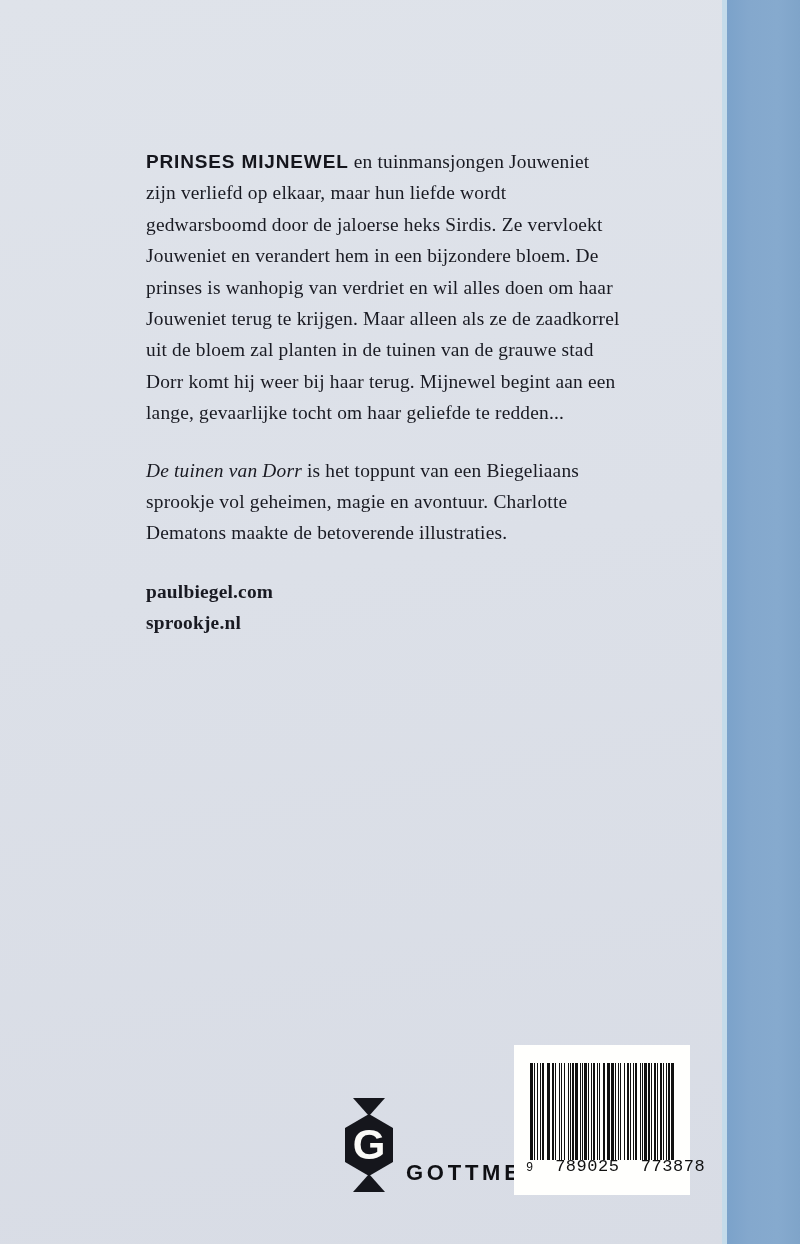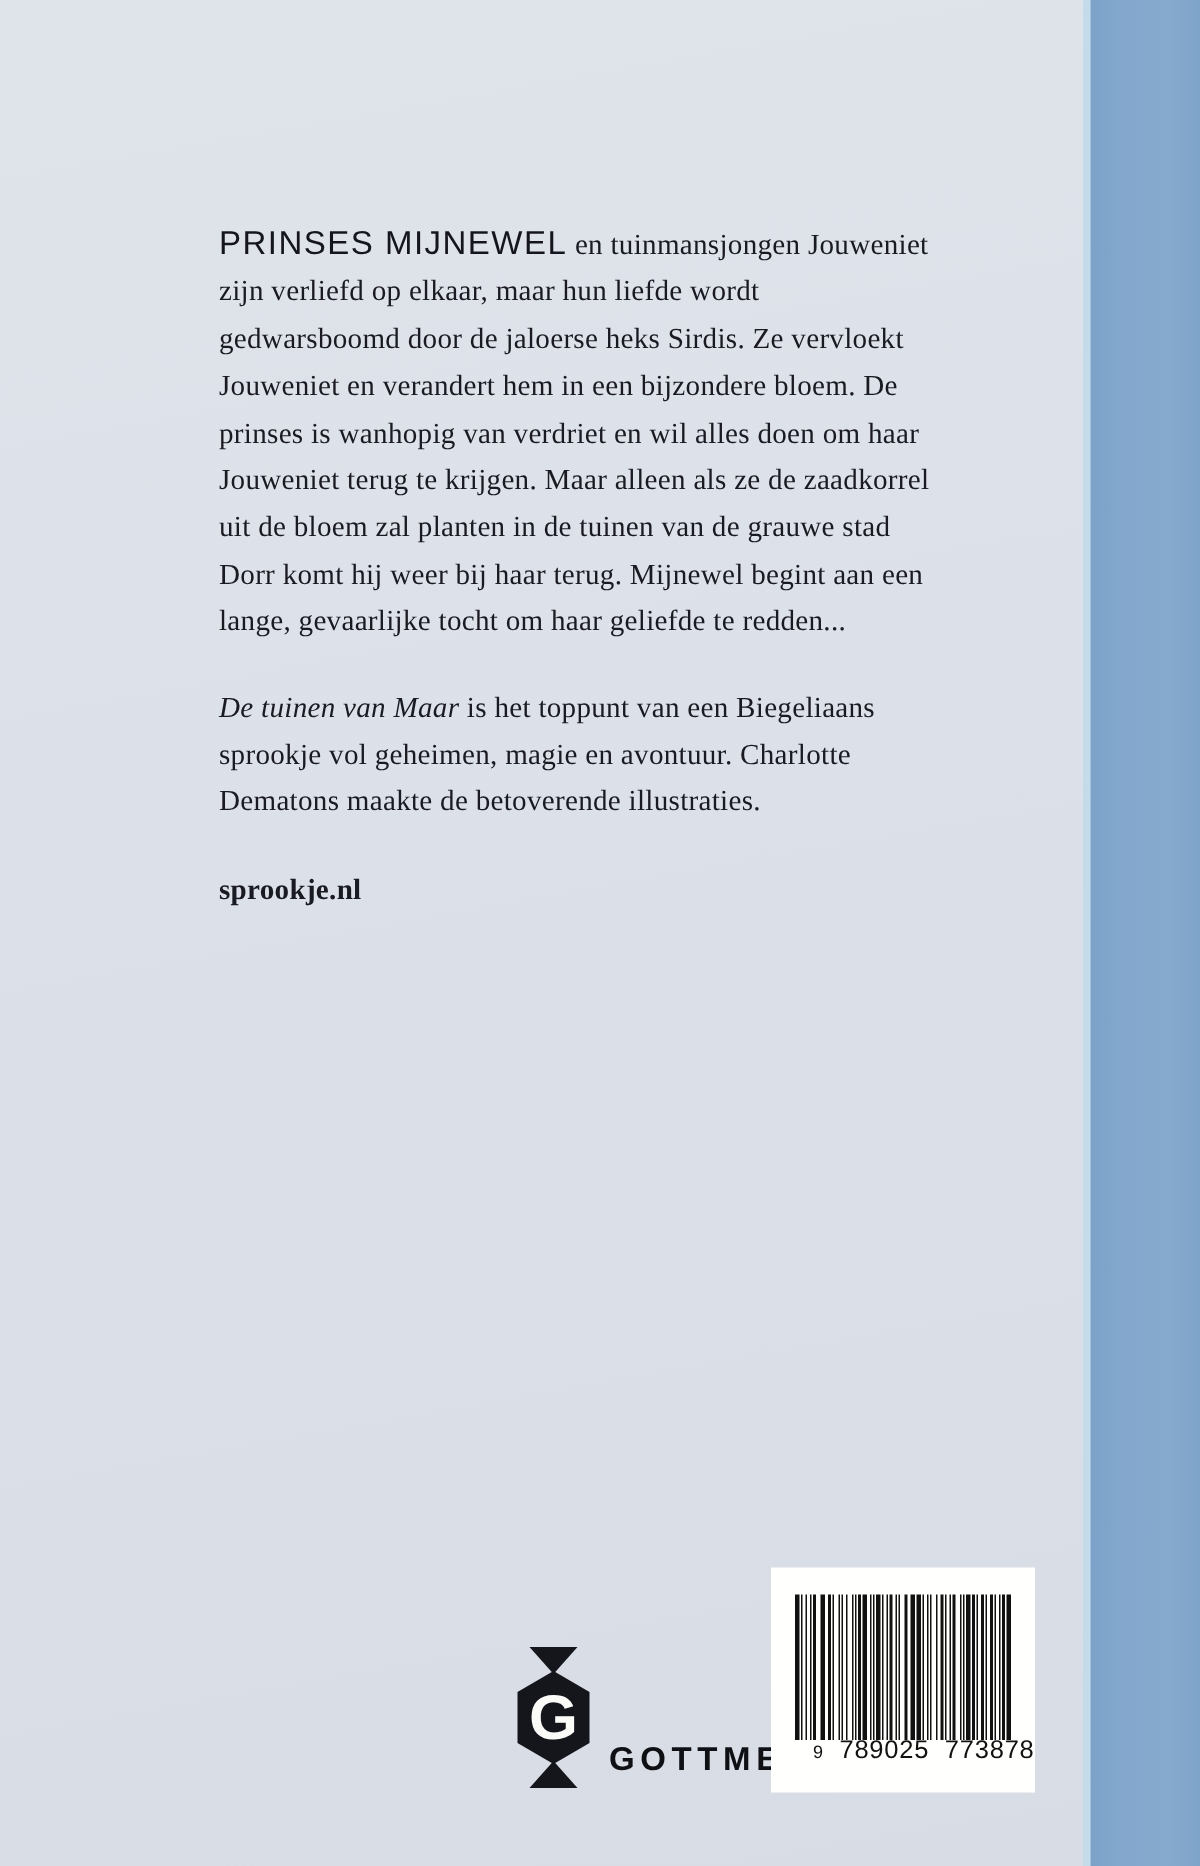--- a/index.html
+++ b/index.html
@@ -48,22 +48,22 @@
   }
   .blurb p {
     margin: 0;
     color: #191a22;
     font-size: 19.4px;
     line-height: 31.4px;
     letter-spacing: 0.01em;
   }
   .lead-name {
     font-family: "Liberation Sans", sans-serif;
-    font-weight: normal;
-    font-size: 22px;
+    font-weight: bold;
+    font-size: 19px;
     letter-spacing: 0.045em;
     color: #15161d;
   }
 
   .promo {
     margin-top: 26px !important;
     color: #bc4030;
     font-size: 19.2px;
     line-height: 31.4px;
   }
@@ -128,47 +128,48 @@
     display: flex;
     align-items: flex-end;
   }
   .barcode-inner i {
     display: block;
     background: #111;
     height: 100%;
   }
   .barcode-digits {
     position: absolute;
-    left: 28px;
+    left: 12px;
     top: 112px;
     width: 154px;
-    font-family: Liberation Sans, sans-serif;
+    font-family: Liberation Mono, monospace;
     font-size: 17px;
     letter-spacing: 0.03em;
     color: #111;
     white-space: pre;
   }
   .barcode-digits .small-lead {
     font-size: 12px;
   }
 </style>
 </head>
 <body>
 
 <div class="cover">
 
   <div class="spine-edge-light"></div>
   <div class="spine-blue"></div>
 
   <div class="blurb">
     <p><span class="lead-name">PRINSES MIJNEWEL</span><span> en tuinmansjongen Jouweniet zijn verliefd op elkaar, maar hun liefde wordt gedwarsboomd door de jaloerse heks Sirdis. Ze vervloekt Jouweniet en verandert hem in een bijzondere bloem. De prinses is wanhopig van verdriet en wil alles doen om haar Jouweniet terug te krijgen. Maar alleen als ze de zaadkorrel uit de bloem zal planten in de tuinen van de grauwe stad Dorr komt hij weer bij haar terug. Mijnewel begint aan een lange, gevaarlijke tocht om haar geliefde te redden...</span></p>
 
-    <p class="promo"><span class="title-italic">De tuinen van Maar</span><span> is het toppunt van een Biegeliaans sprookje vol geheimen, magie en avontuur. Charlotte Dematons maakte de betoverende illustraties.</span></p>
+    <p class="promo"><span class="title-italic">De tuinen van Dorr</span><span> is het toppunt van een Biegeliaans sprookje vol geheimen, magie en avontuur. Charlotte Dematons maakte de betoverende illustraties.</span></p>
 
     <p class="links">
+      <span>paulbiegel.com</span>
       <span>sprookje.nl</span>
     </p>
   </div>
 
   <div class="logo-block">
     <svg class="logo-mark" viewBox="0 0 62 98">
       <polygon points="15,2 47,2 31,20" fill="#15161c"></polygon>
       <polygon points="31,18 55,32 55,66 31,80 7,66 7,32" fill="#15161c"></polygon>
       <polygon points="15,96 47,96 31,78" fill="#15161c"></polygon>
       <text x="31" y="63" text-anchor="middle" font-family="Liberation Sans, sans-serif" font-size="42" font-weight="bold" fill="#fbfbf8">G</text>

